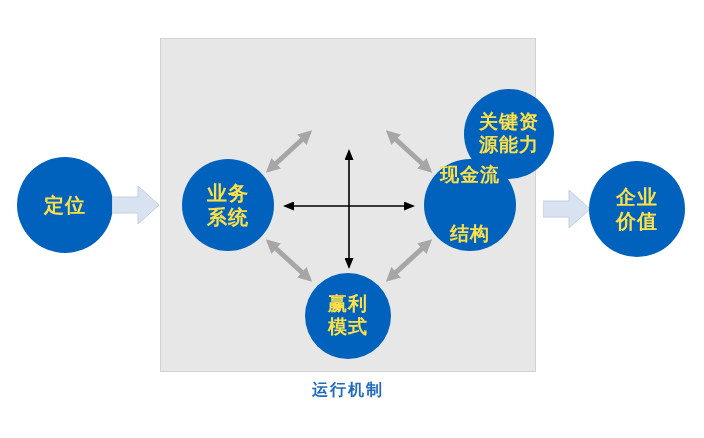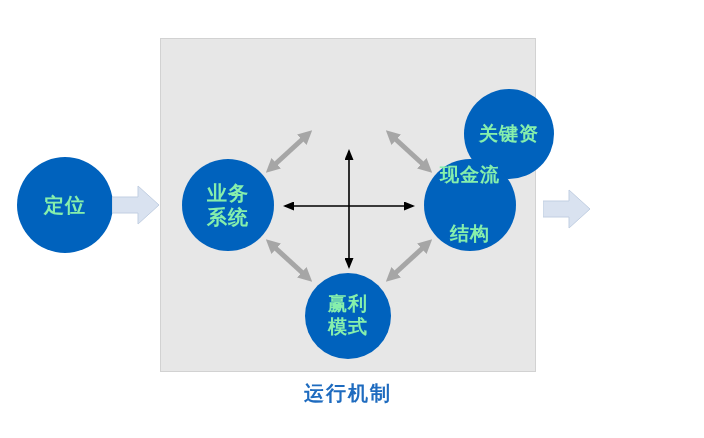--- a/index.html
+++ b/index.html
@@ -29,21 +29,21 @@
     position: absolute;
     left: 0;
     top: 0;
     width: 376px;
     height: 334px;
   }
   .node {
     position: absolute;
     border-radius: 50%;
     background: #0062bd;
-    color: #86efac;
+    color: #fde047;
     font-weight: bold;
     display: flex;
     flex-direction: column;
     align-items: center;
     justify-content: center;
     text-align: center;
     font-size: 20px;
     line-height: 1.2;
     letter-spacing: 1px;
   }
@@ -61,21 +61,21 @@
   }
   .block-arrow-1 { left: 112px; top: 185px; }
   .block-arrow-2 { left: 543px; top: 189px; }
   .caption {
     position: absolute;
     left: 160px;
     top: 380px;
     width: 376px;
     text-align: center;
     color: #1e6bbf;
-    font-size: 20px;
+    font-size: 16px;
     font-weight: bold;
     letter-spacing: 2px;
   }
 </style>
 </head>
 <body>
 
 <div class="canvas">
 
   <div class="node node-positioning">
@@ -102,20 +102,21 @@
       <line x1="230" y1="96" x2="266" y2="129" stroke="#a6a6a6" stroke-width="5" marker-start="url(#gray-arrow)" marker-end="url(#gray-arrow)"></line>
       <line x1="110" y1="205" x2="146" y2="238" stroke="#a6a6a6" stroke-width="5" marker-start="url(#gray-arrow)" marker-end="url(#gray-arrow)"></line>
       <line x1="266" y1="205" x2="230" y2="238" stroke="#a6a6a6" stroke-width="5" marker-start="url(#gray-arrow)" marker-end="url(#gray-arrow)"></line>
 
       <line x1="124" y1="167" x2="252" y2="167" stroke="#000000" stroke-width="1.6" marker-start="url(#black-arrow)" marker-end="url(#black-arrow)"></line>
       <line x1="188" y1="112" x2="188" y2="228" stroke="#000000" stroke-width="1.6" marker-start="url(#black-arrow)" marker-end="url(#black-arrow)"></line>
     </svg>
 
     <div class="node node-key-resources">
       <span>关键资</span>
+      <span>源能力</span>
     </div>
   </div>
 
   <div class="node node-business-system">
     <span>业务</span>
     <span>系统</span>
   </div>
 
   <div class="node node-cash-flow">
     <span>现金流</span>
@@ -126,14 +127,18 @@
     <span>赢利</span>
     <span>模式</span>
   </div>
 
   <div class="caption">运行机制</div>
 
   <svg class="block-arrow block-arrow-2" viewBox="0 0 48 40">
     <polygon points="0,12 26,12 26,1 47,20 26,39 26,28 0,28" fill="#d9e2f0" stroke="#c2cfe2" stroke-width="1"></polygon>
   </svg>
 
+  <div class="node node-enterprise-value">
+    <span>企业</span>
+    <span>价值</span>
+  </div>
 
 </div>
 
 </body></html>

